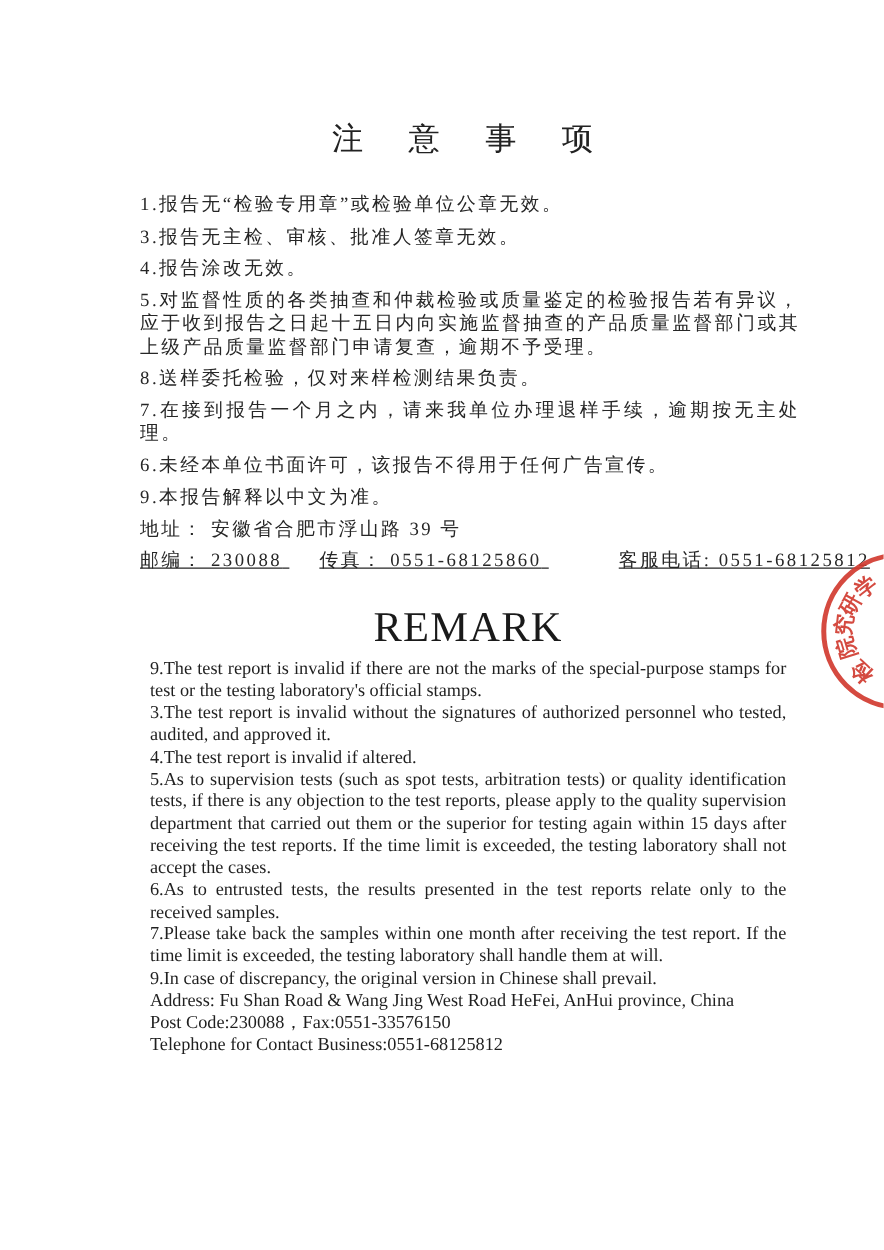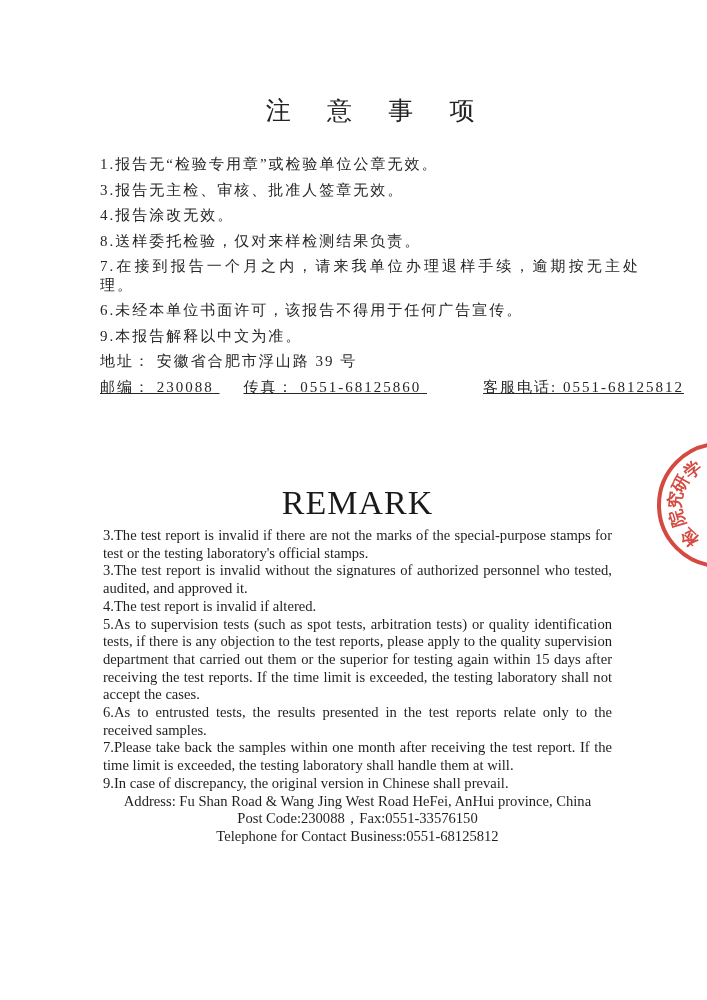--- a/index.html
+++ b/index.html
@@ -26,53 +26,53 @@
   .cn-title {
     margin: 0 0 28px 0;
     font-size: 25px;
     font-weight: 500;
     letter-spacing: 15px;
     text-align: center;
     padding-left: 15px; 
     color: #222;
   }
   .cn-item {
-    margin: 0 0 7px 0;
+    margin: 0 0 7px 12px;
     font-size: 15px;
     line-height: 18.5px;
     letter-spacing: 2px;
     text-align: justify;
     color: #262626;
   }
   .cn-contact { white-space: nowrap; text-decoration: underline; }
   .cn-contact .fax   { margin-left: 24px; }
   .cn-contact .phone { margin-left: 56px; }
 
   
   .en {
     position: absolute;
-    left: 103px; top: 484px;
+    left: 120px; top: 484px;
     width: 509px;
   }
   .en-title {
     margin: 0 0 5px 0;
     font-size: 34px;
     font-weight: 400;
     text-align: center;
     letter-spacing: 1px;
     color: #1a1a1a;
   }
   .en-item {
     margin: 0;
     font-size: 14.6px;
     line-height: 17.7px;
     text-align: justify;
     color: #1f1f1f;
   }
-  .en-item.last-left { text-align: center; }
+  .en-item.last-left { text-align: left; }
 
   
   .stamp-ring {
     position: absolute;
     left: 657px; top: 442px;
     width: 126px; height: 126px;
     box-sizing: border-box;
     border: 4.5px solid #d13b30;
     border-radius: 50%;
     opacity: 0.92;
@@ -96,35 +96,36 @@
 </head>
 <body>
 
 <div class="page">
 
   <section class="cn">
     <h1 class="cn-title">注 意 事 项</h1>
     <p class="cn-item">1.报告无“检验专用章”或检验单位公章无效。</p>
     <p class="cn-item">3.报告无主检、审核、批准人签章无效。</p>
     <p class="cn-item">4.报告涂改无效。</p>
+    <p class="cn-item">5.对监督性质的各类抽查和仲裁检验或质量鉴定的检验报告若有异议，应于收到报告之日起十五日内向实施监督抽查的产品质量监督部门或其上级产品质量监督部门申请复查，逾期不予受理。</p>
     <p class="cn-item">8.送样委托检验，仅对来样检测结果负责。</p>
     <p class="cn-item">7.在接到报告一个月之内，请来我单位办理退样手续，逾期按无主处理。</p>
     <p class="cn-item">6.未经本单位书面许可，该报告不得用于任何广告宣传。</p>
     <p class="cn-item">9.本报告解释以中文为准。</p>
     <p class="cn-item">地址： 安徽省合肥市浮山路 39 号</p>
     <p class="cn-item cn-contact">
       <span>邮编： 230088</span>
       <span class="fax">传真： 0551-68125860</span>
       <span class="phone">客服电话: 0551-68125812</span>
     </p>
   </section>
 
   <section class="en">
     <h2 class="en-title">REMARK</h2>
-    <p class="en-item">3.The test report is invalid if there are not the marks of the special-purpose stamps for test or the testing  laboratory's  official  stamps.</p>
+    <p class="en-item">9.The test report is invalid if there are not the marks of the special-purpose stamps for test or the testing  laboratory's  official  stamps.</p>
     <p class="en-item">3.The test report is invalid without the signatures of authorized personnel who tested, audited,  and approved  it.</p>
     <p class="en-item">4.The test report is invalid  if altered.</p>
     <p class="en-item">5.As to supervision tests (such as spot tests, arbitration tests) or quality identification tests, if there is any objection to the test reports, please apply to the quality supervision department that carried out them or the superior for testing again within 15 days after receiving the test reports. If the time limit is exceeded, the testing laboratory  shall  not accept  the cases.</p>
     <p class="en-item">6.As to entrusted tests, the results presented in the test reports relate only to the received  samples.</p>
     <p class="en-item">7.Please take back the samples within one month after receiving the test report. If the time  limit  is exceeded,  the testing  laboratory  shall  handle  them at will.</p>
     <p class="en-item">9.In case of discrepancy,  the original  version  in Chinese  shall  prevail.</p>
     <p class="en-item last-left">Address: Fu Shan Road &amp; Wang Jing West Road HeFei, AnHui province,  China</p>
     <p class="en-item last-left">Post Code:230088，Fax:0551-33576150</p>
     <p class="en-item last-left">Telephone  for Contact Business:0551-68125812</p>
   </section>

